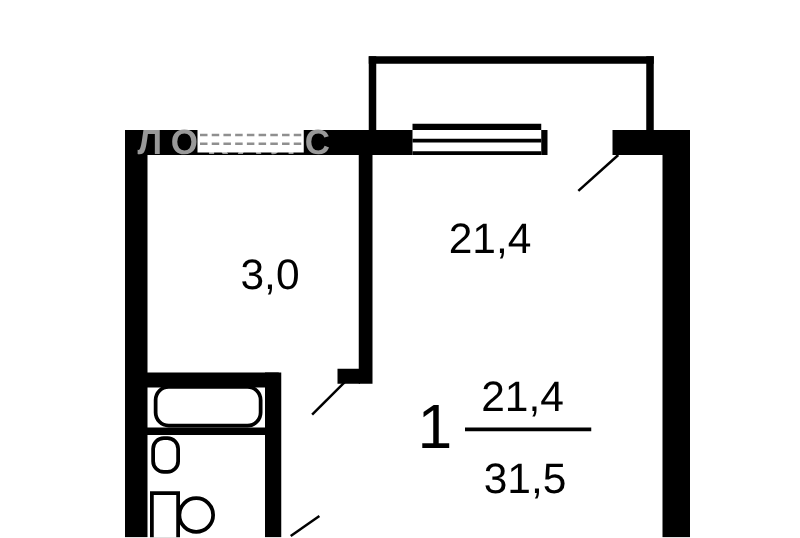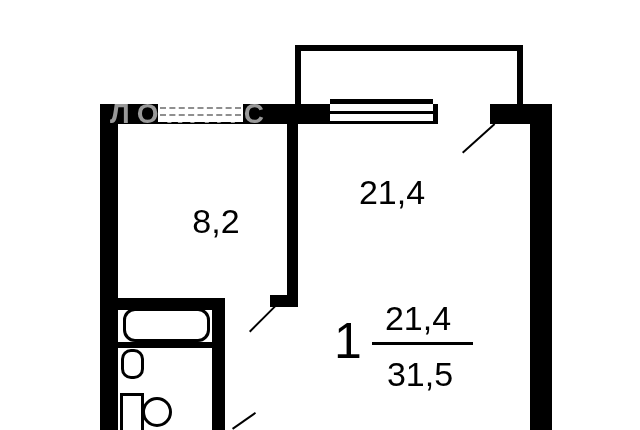--- a/index.html
+++ b/index.html
@@ -69,21 +69,21 @@
 
   <div class="swing" style="left:462px;top:152px;width:43px;transform:rotate(-42deg);"></div>
   <div class="swing" style="left:249px;top:331px;width:38px;transform:rotate(-45deg);"></div>
   <div class="swing" style="left:232px;top:428px;width:28px;transform:rotate(-35deg);"></div>
 
   <div class="fixture" style="left:123px;top:308px;width:87px;height:34px;border-radius:12px;"></div>
   <div class="fixture" style="left:121px;top:349px;width:23px;height:30px;border-radius:10px;"></div>
   <div class="fixture" style="left:120px;top:393px;width:24px;height:40px;"></div>
   <div class="fixture" style="left:142px;top:397px;width:30px;height:30px;border-radius:50%;"></div>
 
-  <div class="label" style="left:216px;top:221px;">8,2</div>
+  <div class="label" style="left:216px;top:221px;">3,0</div>
   <div class="label" style="left:392px;top:192px;">21,4</div>
 
   <div class="label apt-number" style="left:348px;top:341px;">1</div>
   <div class="label" style="left:418px;top:318px;">21,4</div>
   <div class="frac-line" style="left:372px;top:342px;width:101px;height:3px;"></div>
-  <div class="label" style="left:420px;top:374px;">31,5</div>
+  <div class="label" style="left:420px;top:384px;">31,5</div>
 
 </div>
 
 </body></html>

